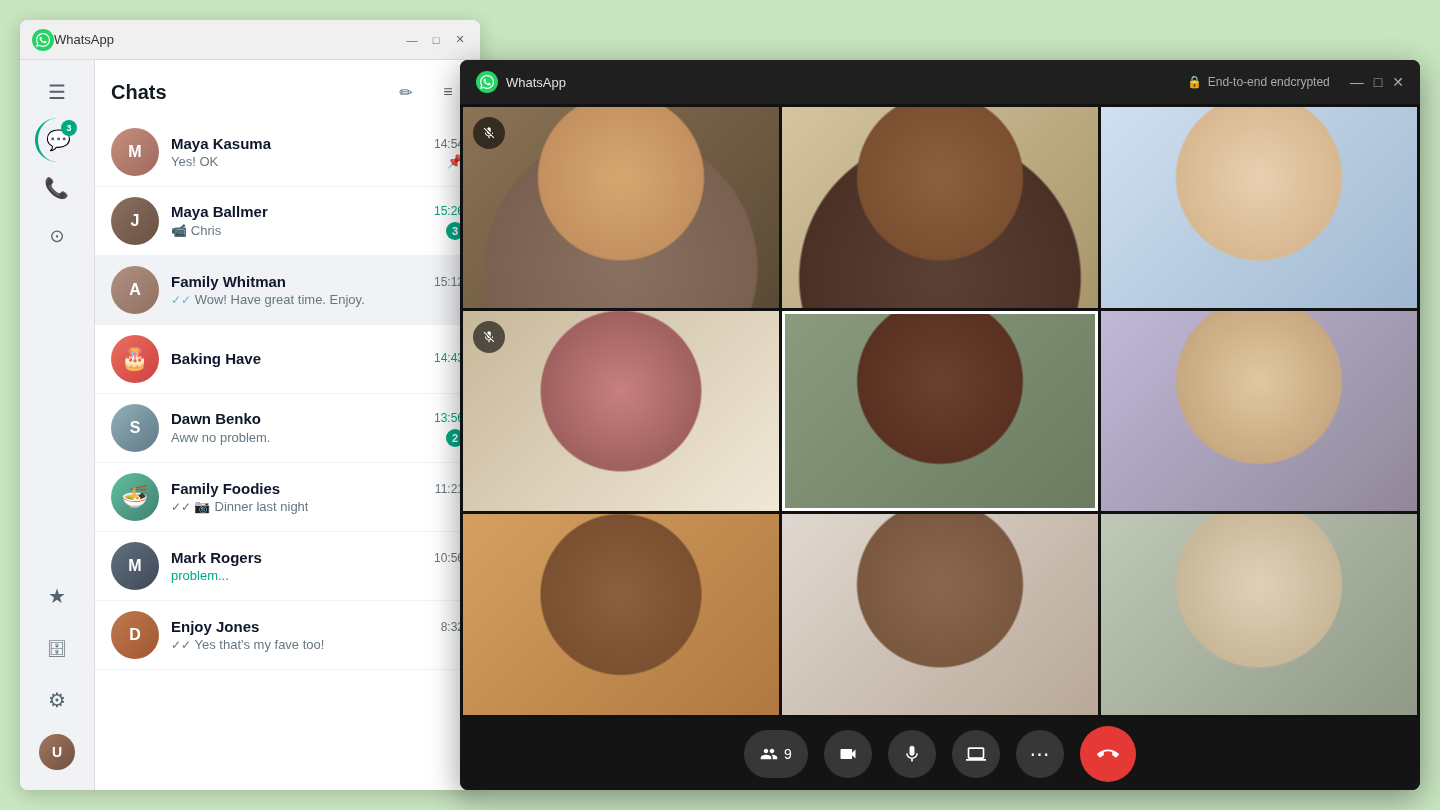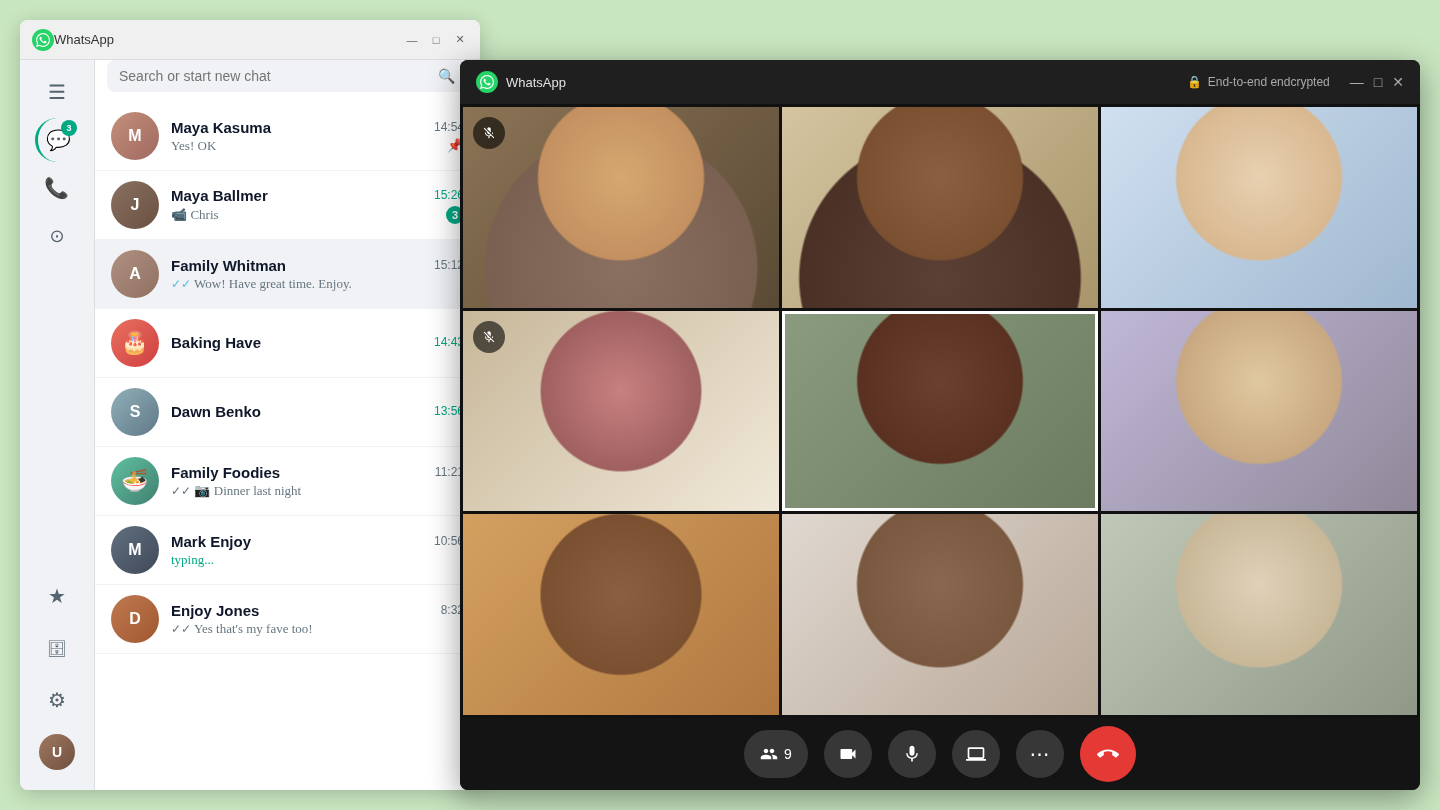--- a/index.html
+++ b/index.html
@@ -230,21 +230,20 @@
       justify-content: space-between;
       align-items: center;
     }
     .chat-preview {
       font-size: 13px;
       color: #667781;
       white-space: nowrap;
       overflow: hidden;
       text-overflow: ellipsis;
       max-width: 220px;
-      font-family: Liberation Serif, serif;
     }
     .chat-preview.typing { color: #00a884; }
     .chat-badge-wrap {
       display: flex;
       align-items: center;
       gap: 4px;
     }
     .chat-badge {
       background: #00a884;
       color: #fff;
@@ -509,25 +508,32 @@
       <div class="sidebar-icon-wrap">
         <span class="sidebar-icon">⚙</span>
       </div>
       <div class="sidebar-icon-wrap">
         <div style="width:36px;height:36px;border-radius:50%;background:linear-gradient(135deg,#a07860,#705040);display:flex;align-items:center;justify-content:center;color:#fff;font-size:14px;font-weight:bold;">U</div>
       </div>
     </div>
   </div>
 
   <div class="wa-chats-panel">
-
-    <div class="search-bar">
-      <input class="search-input" type="text" placeholder="Search or start new chat" style="">
-      <span class="search-icon">🔍</span>
-    </div>
+    <div class="chats-header">
+      <span class="chats-title">Chats</span>
+      <div class="chats-header-icons">
+        <div class="header-icon-btn">
+          <span>✏</span>
+        </div>
+        <div class="header-icon-btn">
+          <span>≡</span>
+        </div>
+      </div>
+    </div>
+
 
     <div class="chat-list">
 
       <div class="chat-item">
         <div class="chat-avatar avatar-maya">
           <div class="avatar-initial">M</div>
         </div>
         <div class="chat-info">
           <div class="chat-name-row">
             <span class="chat-name">Maya Kasuma</span>
@@ -585,20 +591,24 @@
 
       <div class="chat-item">
         <div class="chat-avatar avatar-stasa">
           <div class="avatar-initial">S</div>
         </div>
         <div class="chat-info">
           <div class="chat-name-row">
             <span class="chat-name">Dawn Benko</span>
             <span class="chat-time unread">13:56</span>
           </div>
+          <div class="chat-preview-row">
+            <span class="chat-preview">Aww no problem.</span>
+            <span class="chat-badge">2</span>
+          </div>
         </div>
       </div>
 
       <div class="chat-item">
         <div class="chat-avatar avatar-family">
           <div class="avatar-initial" style="font-size:22px;">🍜</div>
         </div>
         <div class="chat-info">
           <div class="chat-name-row">
             <span class="chat-name">Family Foodies</span>
@@ -609,25 +619,25 @@
           </div>
         </div>
       </div>
 
       <div class="chat-item">
         <div class="chat-avatar avatar-mark">
           <div class="avatar-initial">M</div>
         </div>
         <div class="chat-info">
           <div class="chat-name-row">
-            <span class="chat-name">Mark Enjoy</span>
+            <span class="chat-name">Mark Rogers</span>
             <span class="chat-time">10:56</span>
           </div>
           <div class="chat-preview-row">
-            <span class="chat-preview typing">typing...</span>
+            <span class="chat-preview typing">problem...</span>
           </div>
         </div>
       </div>
 
       <div class="chat-item">
         <div class="chat-avatar avatar-dawn">
           <div class="avatar-initial">D</div>
         </div>
         <div class="chat-info">
           <div class="chat-name-row">

